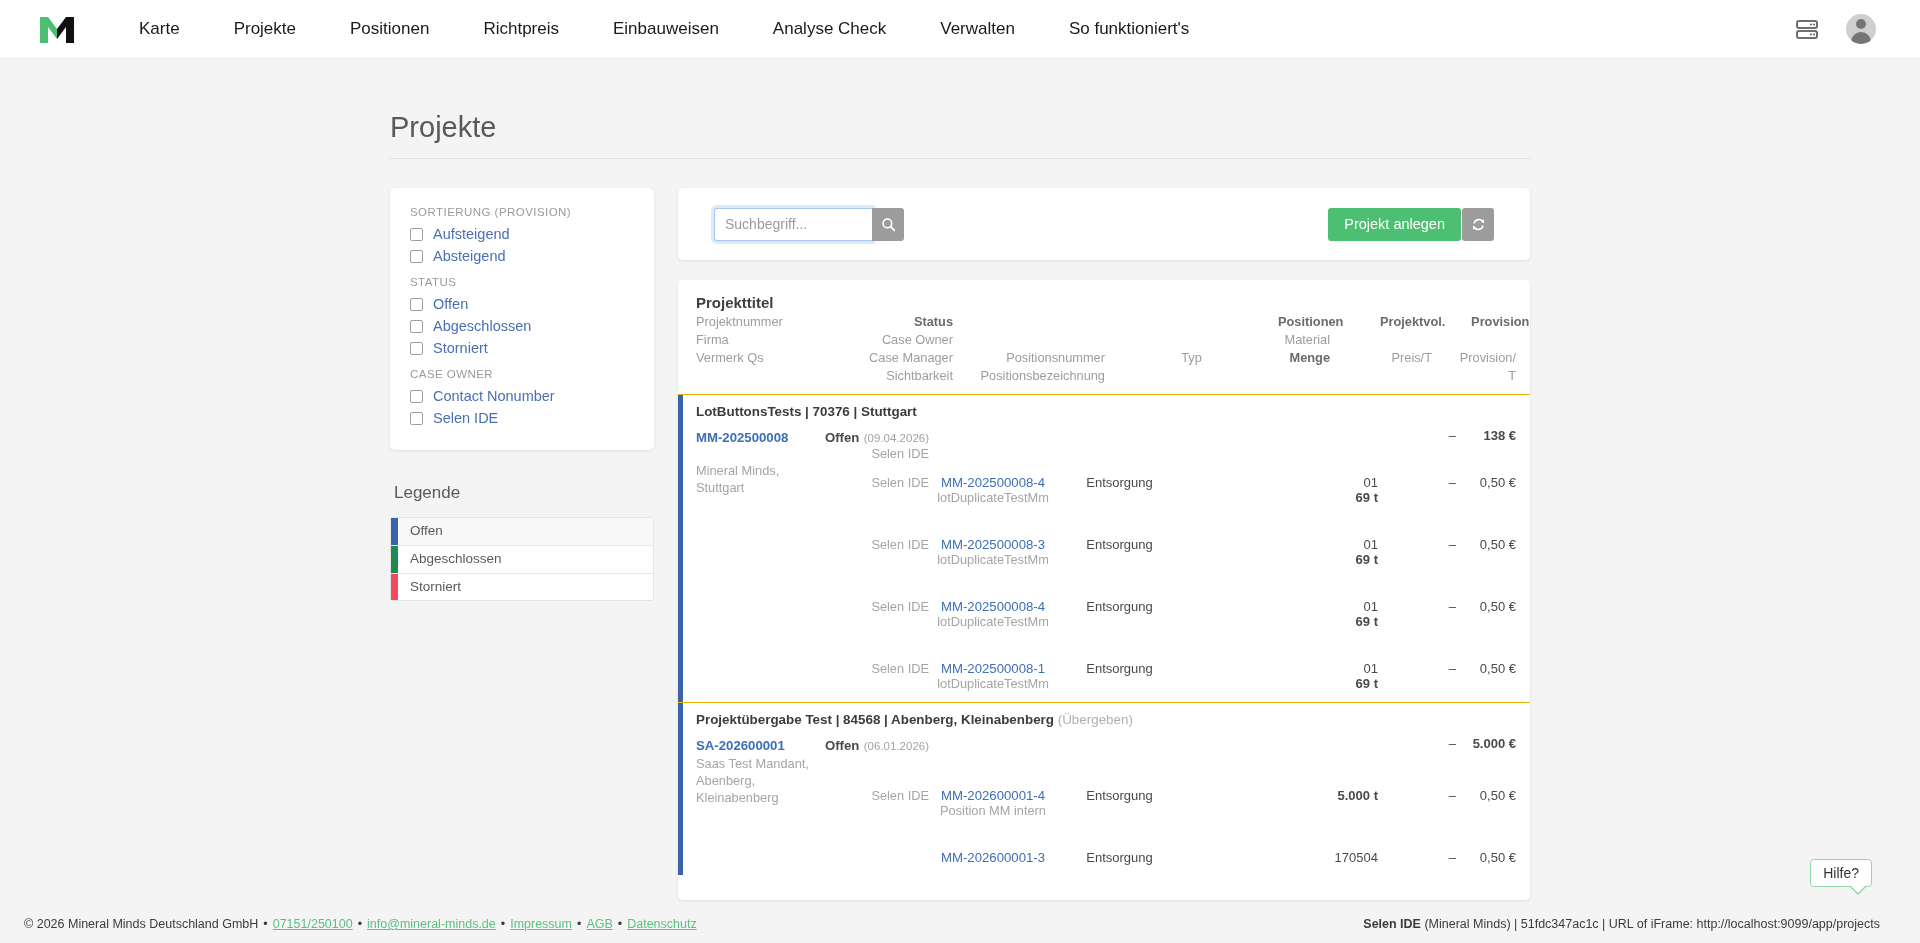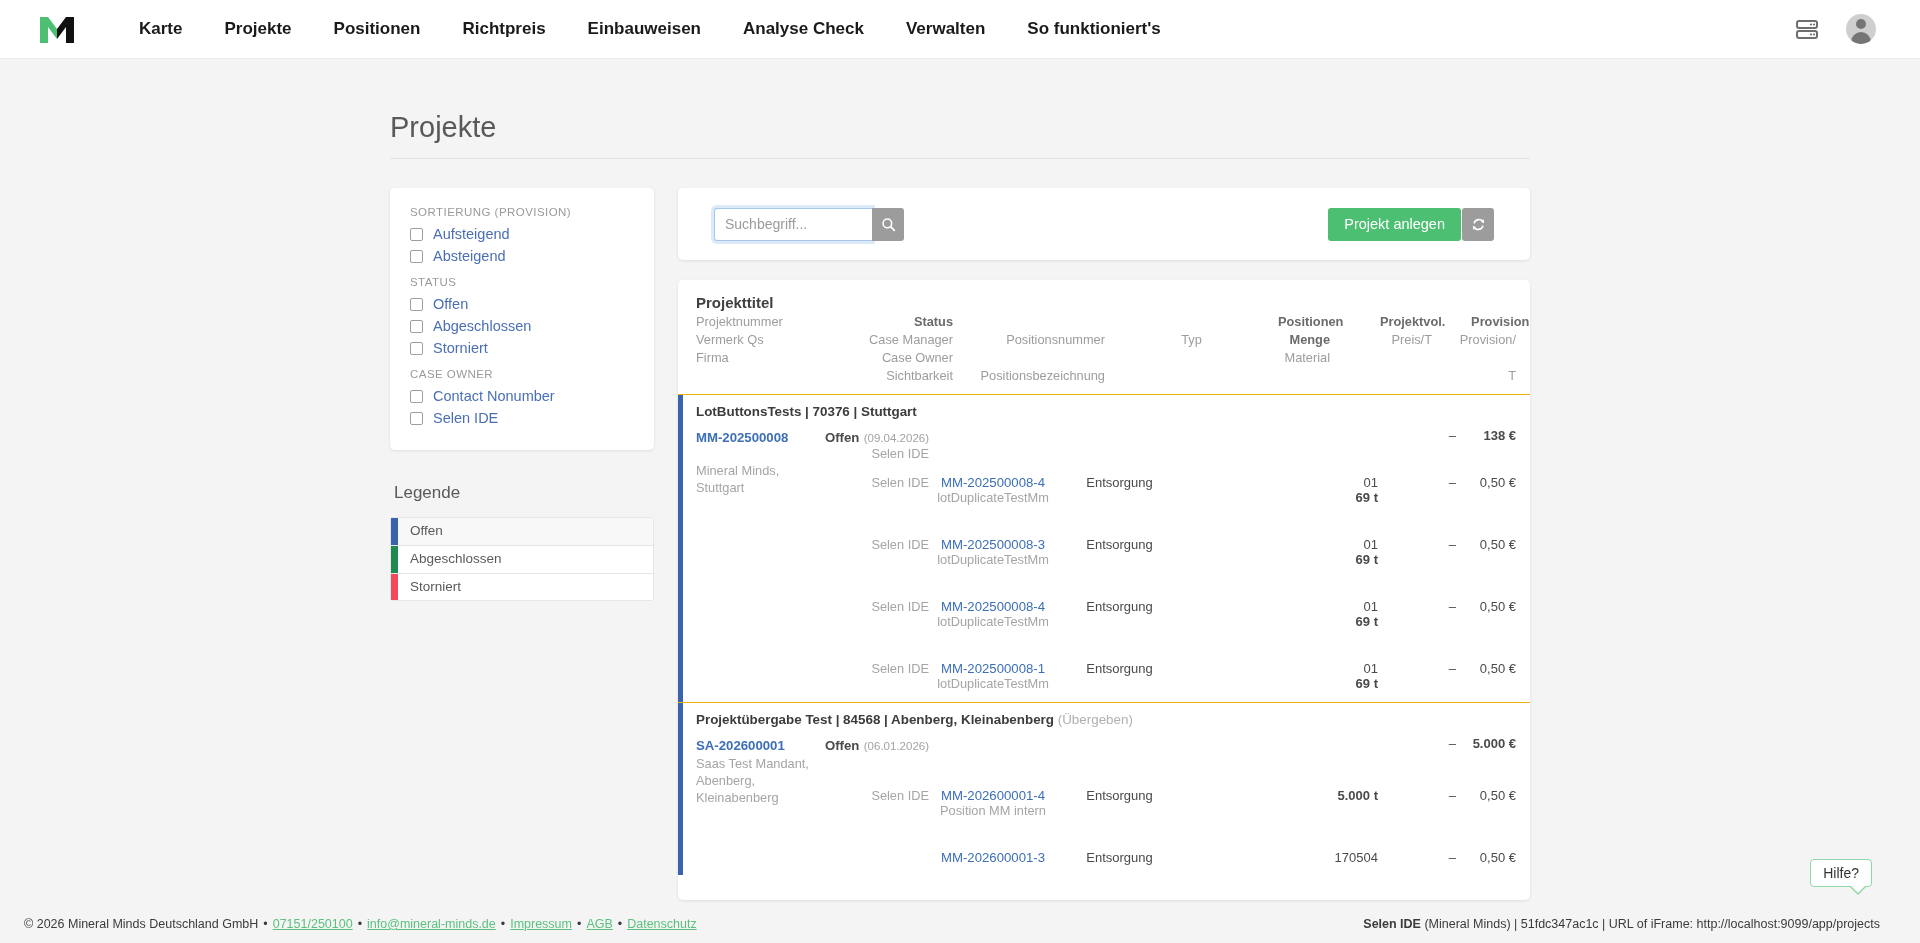--- a/index.html
+++ b/index.html
@@ -15,21 +15,21 @@
     height: 59px;
     background: #ffffff;
     display: flex;
     align-items: center;
     padding: 0 22px 0 34px;
     border-bottom: 1px solid #ececec;
     position: relative;
     z-index: 20;
   }
   .logo { width: 46px; height: 44px; margin-right: 38px; flex: 0 0 auto; }
-  .nav-links { display: flex; align-items: center; gap: 0; font-weight: bold; }
+  .nav-links { display: flex; align-items: center; gap: 12px; }
   .nav-link {
     font-size: 17px;
     color: #1a1a1a;
     padding: 6px 21px;
     text-decoration: none;
     white-space: nowrap;
     cursor: pointer;
   }
   .nav-right { margin-left: auto; display: flex; align-items: center; gap: 26px; padding-right: 22px; }
   .nav-icon-btn { cursor: pointer; display: flex; align-items: center; }
@@ -407,36 +407,36 @@
             <div class="hdr-line">
               <span class="hc c1">Projektnummer</span>
               <span class="hc c2 b">Status</span>
               <span class="hc c3"></span>
               <span class="hc c4"></span>
               <span class="hc c5 b">Positionen</span>
               <span class="hc c6 b">Projektvol.</span>
               <span class="hc c7 b">Provision</span>
             </div>
             <div class="hdr-line">
+              <span class="hc c1">Firma</span>
+              <span class="hc c2">Case Owner</span>
+              <span class="hc c3"></span>
+              <span class="hc c4"></span>
+              <span class="hc c5">Material</span>
+              <span class="hc c6"></span>
+              <span class="hc c7"></span>
+            </div>
+            <div class="hdr-line">
               <span class="hc c1">Vermerk Qs</span>
               <span class="hc c2">Case Manager</span>
               <span class="hc c3">Positionsnummer</span>
               <span class="hc c4">Typ</span>
               <span class="hc c5 b">Menge</span>
               <span class="hc c6">Preis/T</span>
               <span class="hc c7">Provision/</span>
-            </div>
-            <div class="hdr-line">
-              <span class="hc c1">Firma</span>
-              <span class="hc c2">Case Owner</span>
-              <span class="hc c3"></span>
-              <span class="hc c4"></span>
-              <span class="hc c5">Material</span>
-              <span class="hc c6"></span>
-              <span class="hc c7"></span>
             </div>
             <div class="hdr-line">
               <span class="hc c1"></span>
               <span class="hc c2">Sichtbarkeit</span>
               <span class="hc c3">Positionsbezeichnung</span>
               <span class="hc c4"></span>
               <span class="hc c5"></span>
               <span class="hc c6"></span>
               <span class="hc c7">T</span>
             </div>

